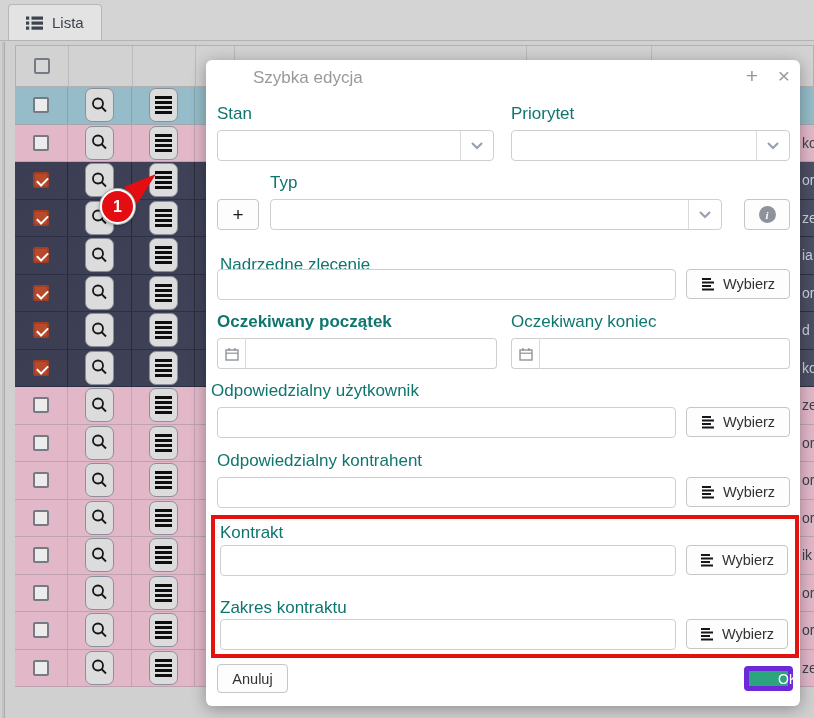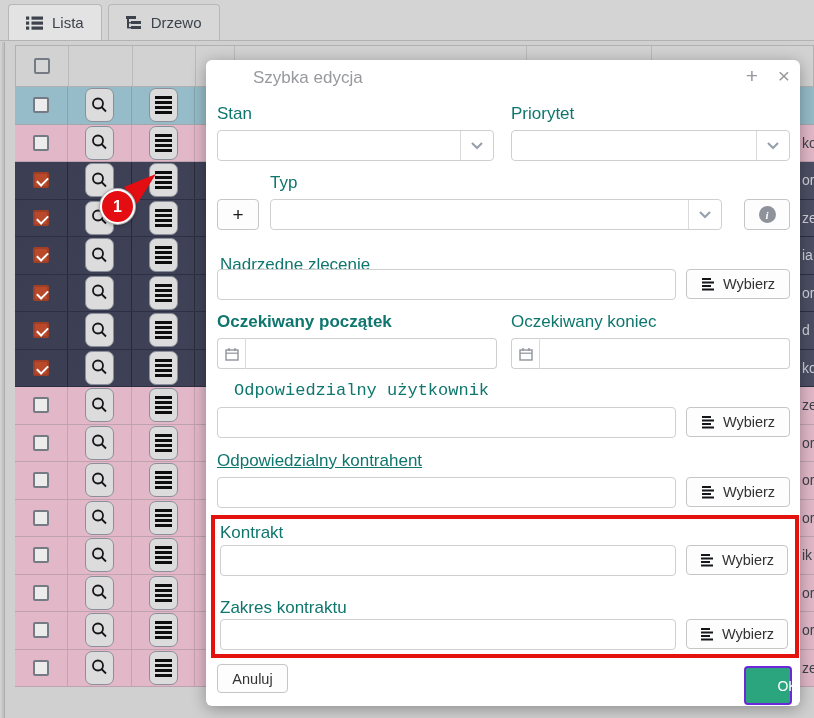--- a/index.html
+++ b/index.html
@@ -81,51 +81,40 @@
 
   .btn { display:flex; align-items:center; justify-content:center; gap:8px; background:#fdfdfd;
          border:1px solid #c6c6c6; border-radius:4px; font-family:inherit; font-size:14.5px; color:#333; cursor:pointer; }
   .btn-wybierz { position:absolute; width:104px; height:30px; }
   .btn-add { position:absolute; left:11px; width:42px; height:31px; font-size:19px; color:#1c1c1c; }
   .btn-info { position:absolute; left:538px; width:46px; height:31px; }
   .info-dot { width:17px; height:17px; border-radius:50%; background:#8d929b; color:#fff;
               font-size:11px; font-weight:bold; font-family:"Liberation Serif", serif; font-style:italic;
               display:flex; align-items:center; justify-content:center; }
   .btn-cancel { position:absolute; left:11px; top:604px; width:71px; height:29px; }
-  .btn-ok { position:absolute; left:538px; top:606px; width:48px; height:39px; background:#2ba57e;
-            border:2px solid #6d28d9; color:#fff; font-size:14px;padding-left:39px; }
+  .btn-ok { position:absolute; left:538px; top:606px; width:48px; height:25px; background:#2ba57e;
+            border:5px solid #6d28d9; color:#fff; font-size:14px;padding-left:39px; }
 
   .redrect { position:absolute; left:5px; top:455px; width:588px; height:143px; border:4px solid #e3120e; }
 </style>
 </head>
 <body>
 
 <div class="tabbar">
   <div class="tab active">
     <svg width="17" height="14" viewBox="0 0 17 14" fill="#3c434d">
       <rect x="0" y="0.5" width="3.2" height="3.2"></rect>
         <rect x="5.5" y="0.5" width="11.5" height="3.2"></rect>
       <rect x="0" y="5.5" width="3.2" height="3.2"></rect>
         <rect x="5.5" y="5.5" width="11.5" height="3.2"></rect>
       <rect x="0" y="10.5" width="3.2" height="3.2"></rect>
         <rect x="5.5" y="10.5" width="11.5" height="3.2"></rect>
     </svg>
     <span>Lista</span>
   </div>
-  <div class="tab">
-    <svg width="16" height="14" viewBox="0 0 16 14" fill="#3c434d">
-      <rect x="0" y="0" width="10" height="3"></rect>
-      <rect x="1" y="3" width="2" height="9"></rect>
-      <rect x="5" y="5" width="10" height="3"></rect>
-      <rect x="5" y="10" width="10" height="3"></rect>
-      <rect x="1" y="6" width="4" height="1.4"></rect>
-        <rect x="1" y="11" width="4" height="1.4"></rect>
-    </svg>
-    <span>Drzewo</span>
-  </div>
 </div>
 
 <div class="ridge"></div>
 
 <div class="table">
   <div class="thead">
     <div class="hcell w1">
         <span class="cb" style="background:#d6d6d6;"></span>
       </div>
     <div class="hcell w2"></div>
@@ -606,33 +595,33 @@
       <svg width="14" height="14" viewBox="0 0 14 14">
           <rect x="1" y="3" width="12" height="10" fill="none" stroke="#8f949c" stroke-width="1.4"></rect>
           <line x1="1" y1="6.2" x2="13" y2="6.2" stroke="#8f949c" stroke-width="1.2"></line>
           <line x1="4" y1="1" x2="4" y2="4" stroke="#8f949c" stroke-width="1.4"></line>
           <line x1="10" y1="1" x2="10" y2="4" stroke="#8f949c" stroke-width="1.4"></line>
         </svg>
     </span>
     <input value="" style="">
   </div>
 
-  <div class="flabel" style="left:28px; top:321px;font-family:Liberation Mono, monospace;">Odpowiedzialny użytkownik</div>
+  <div class="flabel" style="left:5px; top:321px;">Odpowiedzialny użytkownik</div>
   <input class="tinput" style="left: 11px; top: 347px; width: 459px;" value="">
   <button class="btn btn-wybierz" style="left:480px; top:347px;">
     <svg width="14" height="14" viewBox="0 0 14 14" fill="#15161a">
       <rect x="1" y="1" width="9" height="2"></rect>
         <rect x="1" y="4.5" width="12" height="2"></rect>
       <rect x="1" y="8" width="9" height="2"></rect>
         <rect x="1" y="11.5" width="12" height="2"></rect>
     </svg>
     <span>Wybierz</span>
   </button>
 
-  <div class="flabel" style="left:11px; top:391px;text-decoration:underline;">Odpowiedzialny kontrahent</div>
+  <div class="flabel" style="left:11px; top:391px;">Odpowiedzialny kontrahent</div>
   <input class="tinput" style="left: 11px; top: 417px; width: 459px;" value="">
   <button class="btn btn-wybierz" style="left:480px; top:417px;">
     <svg width="14" height="14" viewBox="0 0 14 14" fill="#15161a">
       <rect x="1" y="1" width="9" height="2"></rect>
         <rect x="1" y="4.5" width="12" height="2"></rect>
       <rect x="1" y="8" width="9" height="2"></rect>
         <rect x="1" y="11.5" width="12" height="2"></rect>
     </svg>
     <span>Wybierz</span>
   </button>

